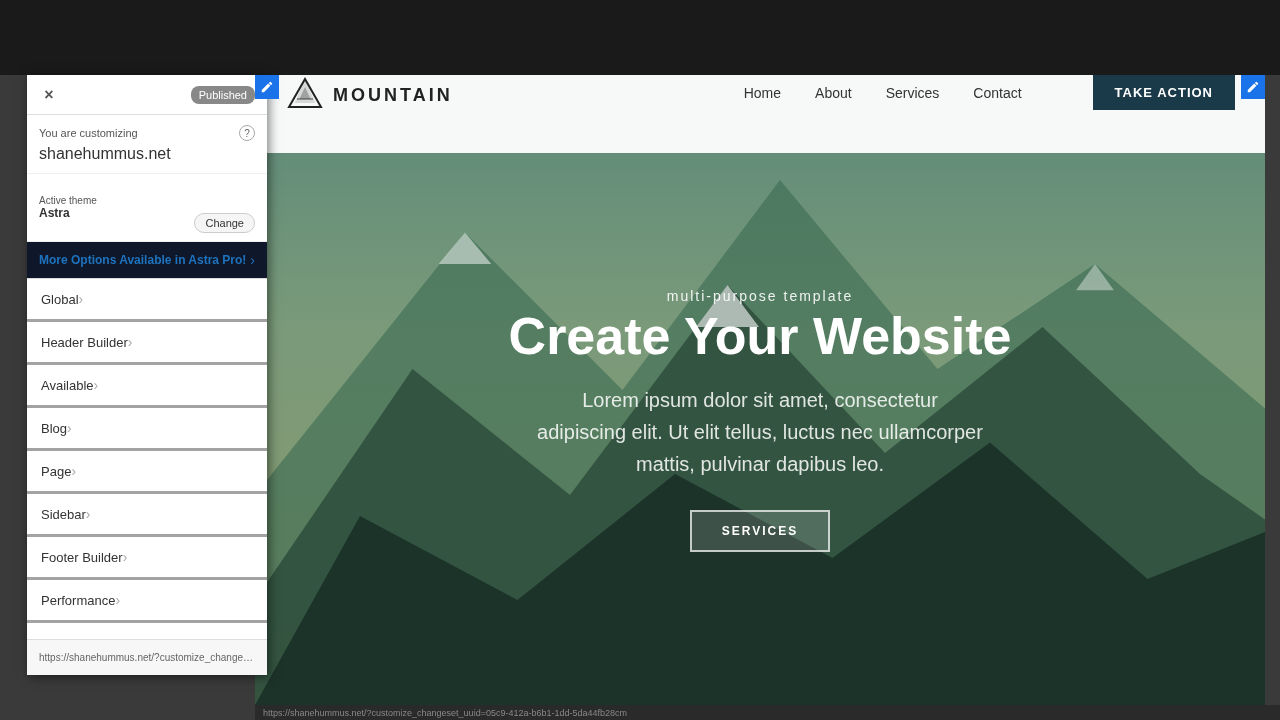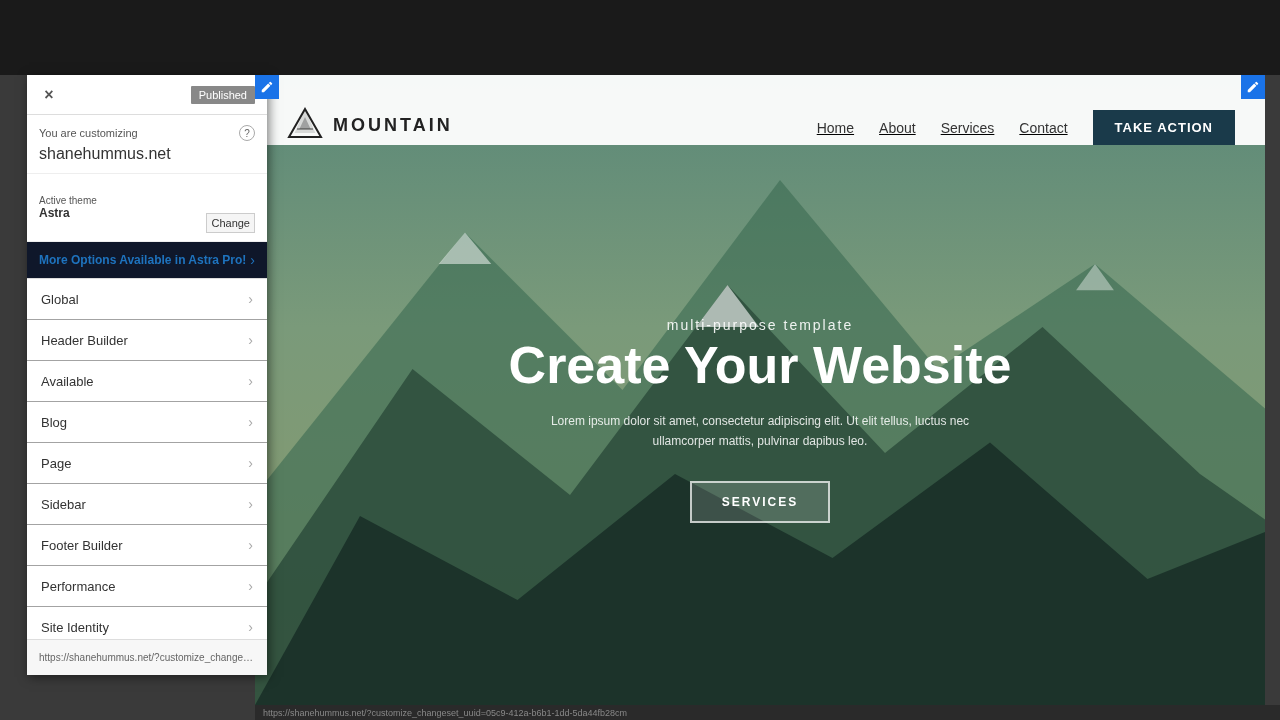--- a/index.html
+++ b/index.html
@@ -46,21 +46,21 @@
       color: #555;
       font-size: 16px;
       font-weight: bold;
     }
 
     .customizer-published {
       background: #888;
       color: #fff;
       font-size: 11px;
       padding: 3px 8px;
-      border-radius: 1px;
+      border-radius: 8px;
     }
 
     .customizer-info {
       padding: 10px 12px;
       border-bottom: 1px solid #eee;
     }
 
     .customizer-info-row {
       display: flex;
       align-items: center;
@@ -107,23 +107,23 @@
     .theme-name {
       font-size: 12px;
       color: #333;
       font-weight: bold;
     }
 
     .change-btn {
       background: #f5f5f5;
       border: 1px solid #ccc;
       font-size: 11px;
-      padding: 3px 4px;
-      cursor: pointer;
-      border-radius: 0;
+      padding: 3px 10px;
+      cursor: pointer;
+      border-radius: 10px;
       color: #333;
       margin-top: 31px;
     }
 
     .astra-pro-banner {
       background: #0f172a;
       padding: 10px 12px;
       border-bottom: 1px solid #ddd;
       display: flex;
       align-items: center;
@@ -143,26 +143,24 @@
     }
 
     .customizer-menu {
       flex: 1;
       overflow-y: auto;
     }
 
     .menu-item {
       display: flex;
       align-items: center;
-      justify-content: space-between;
       padding: 12px 14px;
-      border-bottom: 1px solid #a3a3a3;
+      border-bottom: 3px solid #a3a3a3;
       cursor: pointer;
       background: #fff;
-      gap: 40px;
     }
 
     .menu-item-label {
       font-size: 13px;
       color: #333;
     }
 
     .menu-chevron {
       color: #aaa;
       font-size: 14px;
@@ -196,24 +194,24 @@
       background: #fff;
       overflow: hidden;
     }
 
     
     .site-header {
       position: absolute;
       top: 0;
       left: 0;
       right: 0;
-      height: 70px;
+      height: 78px;
       background: rgba(255,255,255,0.95);
       display: flex;
-      align-items: flex-end;
+      align-items: flex-start;
       justify-content: space-between;
       padding: 0 30px;
       z-index: 10;
     }
 
     .site-logo {
       display: flex;
       align-items: center;
       gap: 8px;
     }
@@ -226,41 +224,41 @@
     .logo-text {
       font-size: 18px;
       font-weight: bold;
       letter-spacing: 3px;
       color: #222;
     }
 
     .site-nav {
       display: flex;
       align-items: center;
-      gap: 25px;
-      text-decoration: underline;
+      gap: 34px;
     }
 
     .nav-link {
       font-size: 14px;
       color: #333;
       text-decoration: none;
       cursor: pointer;
     }
 
     .nav-cta {
       background: #1a3a4a;
       color: #fff;
       padding: 10px 22px;
       font-size: 13px;
       font-weight: bold;
       letter-spacing: 1px;
       cursor: pointer;
       border: none;
       position: relative;
+      margin-left: 37px;
     }
 
     
     .hero-section {
       position: absolute;
       top: 0;
       left: 0;
       right: 0;
       bottom: 0;
       background: linear-gradient(135deg, #4a7a6a 0%, #3d6b5e 20%, #5a8878 40%, #7a9a7a 60%, #8a9a72 80%, #b8a860 100%);
@@ -296,21 +294,21 @@
 
     .hero-title {
       font-size: 52px;
       font-weight: bold;
       color: #fff;
       margin-bottom: 18px;
       line-height: 1.1;
     }
 
     .hero-description {
-      font-size: 12px;
+      font-size: 20px;
       color: rgba(255,255,255,0.85);
       max-width: 450px;
       line-height: 1.6;
       margin: 0 auto 30px;
     }
 
     .hero-buttons {
       display: flex;
       gap: 16px;
       justify-content: center;

